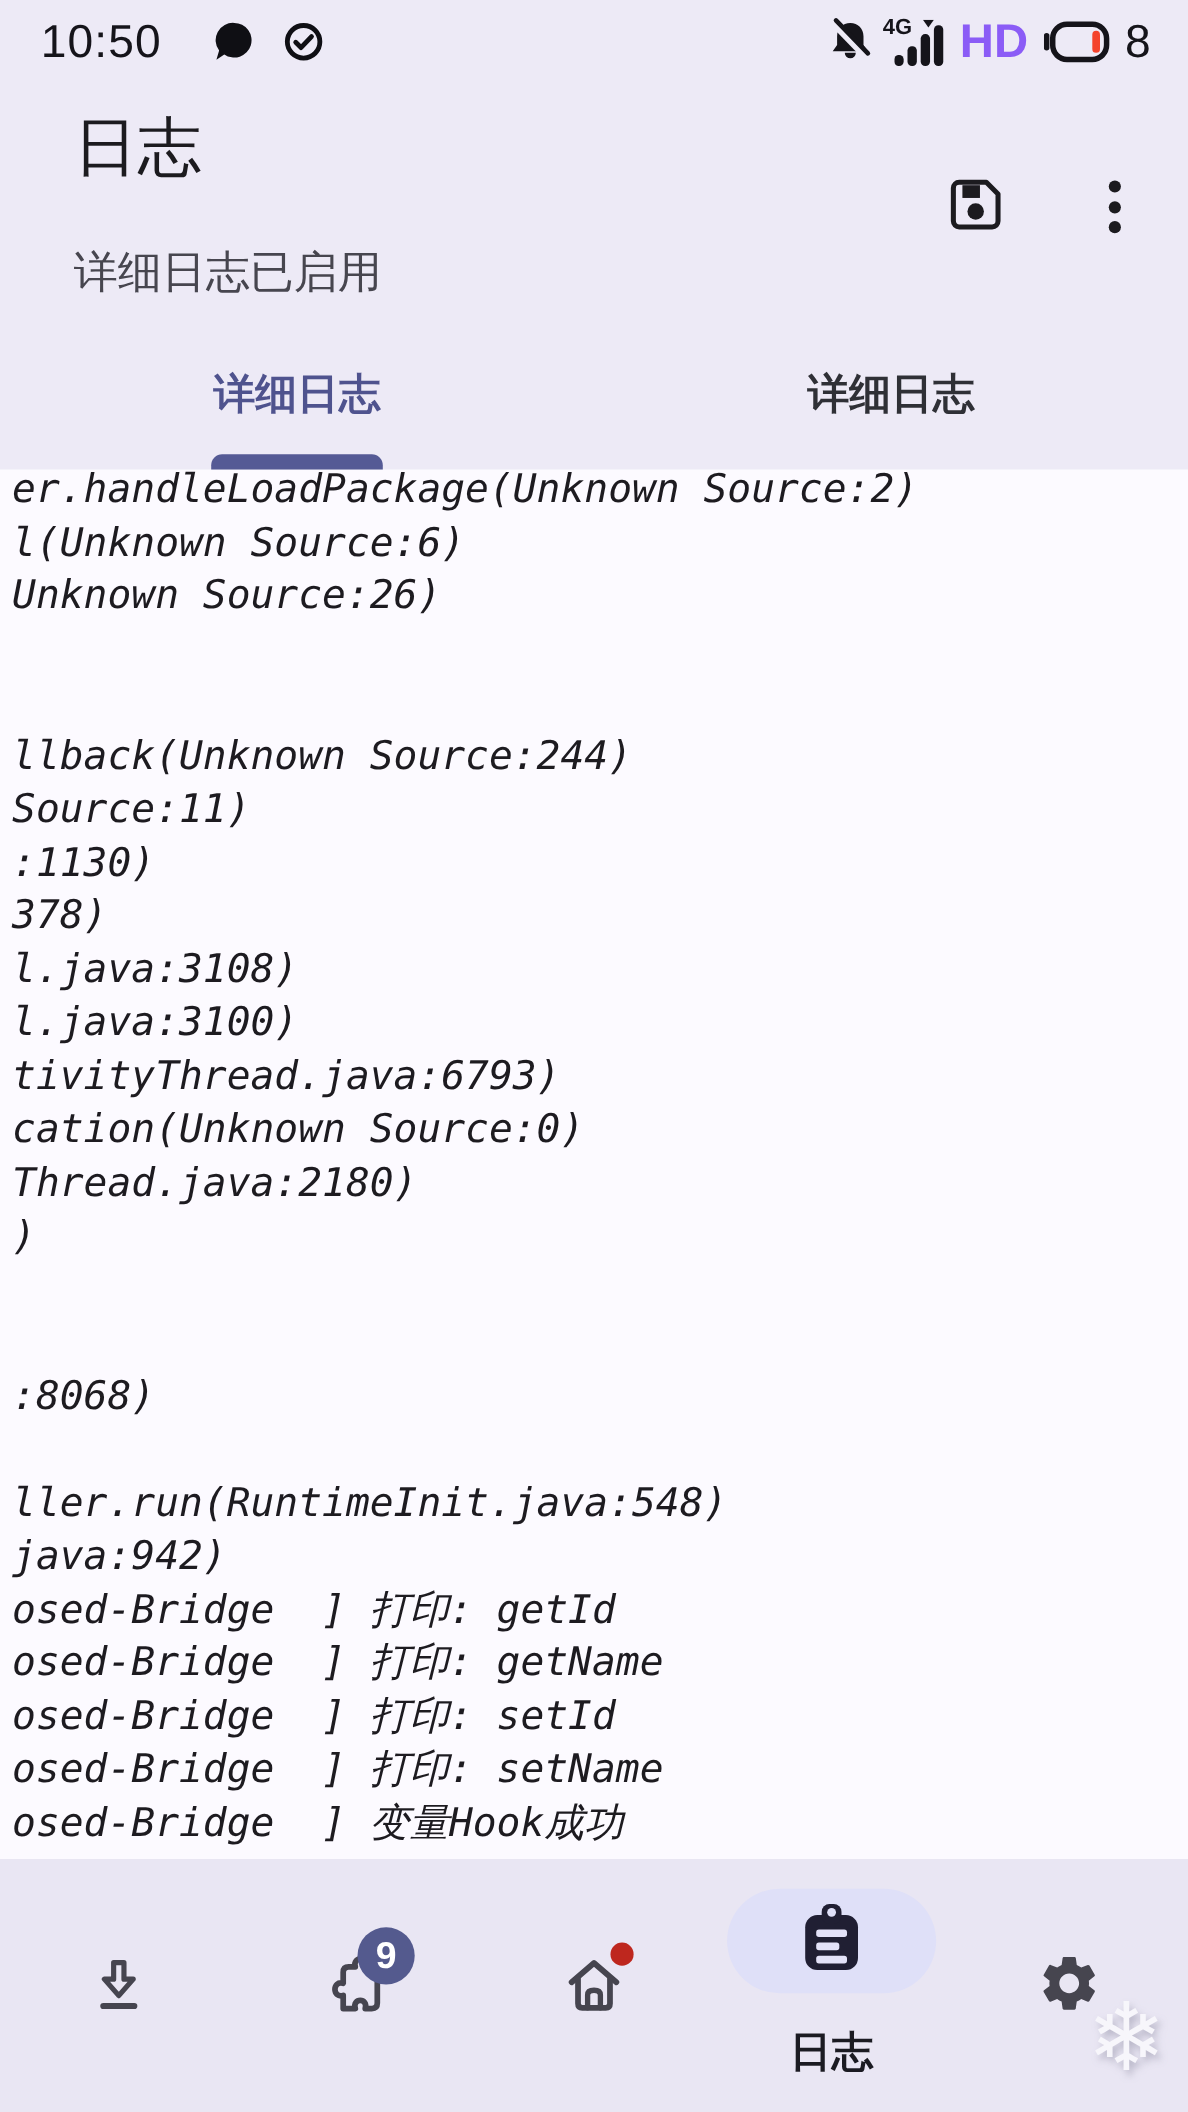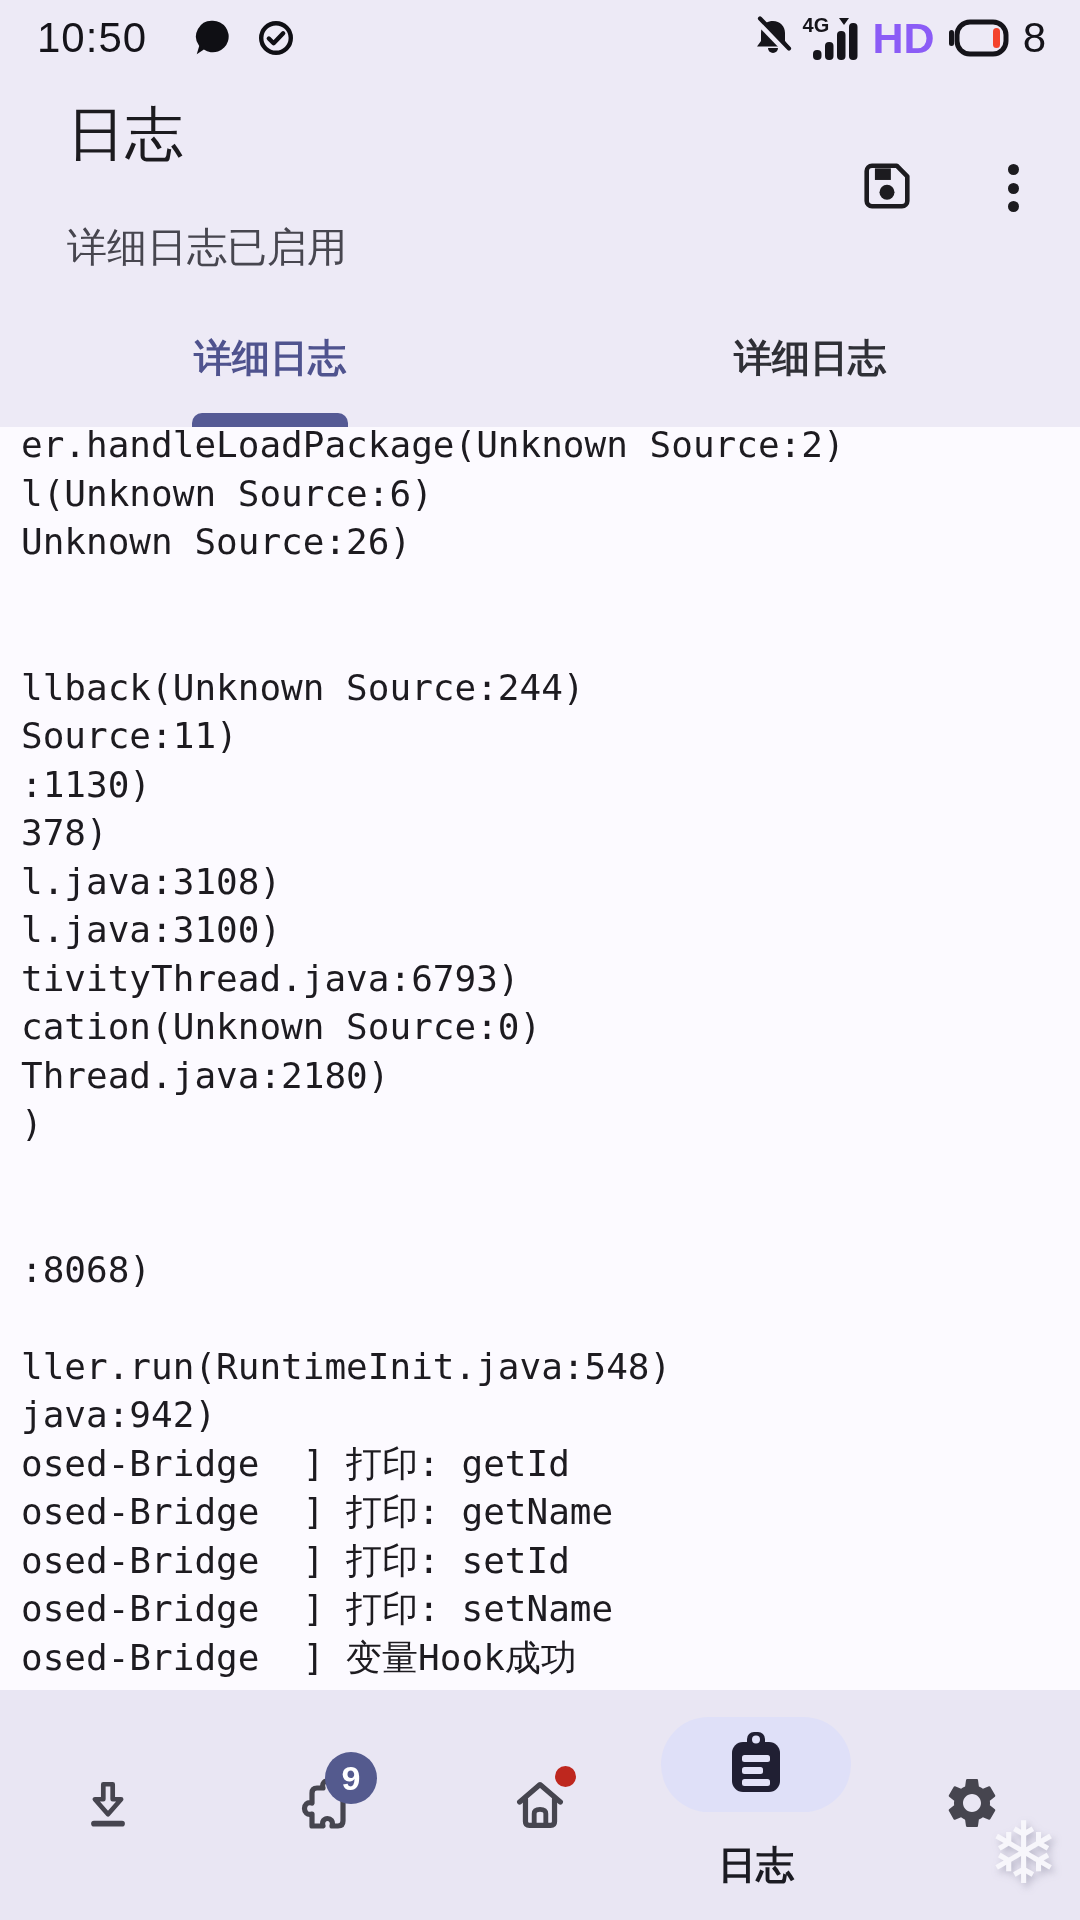--- a/index.html
+++ b/index.html
@@ -36,23 +36,23 @@
   .tabbar { position:absolute; left:0; top:290px; width:1080px; height:137px; display:flex; }
   .tab { flex:1; display:flex; align-items:center; justify-content:center;
     font-size:38px; font-weight:600; color:#2F3036; cursor:pointer; }
   .tab.active { color:#4F538E; }
   .tab-indicator { position:absolute; left:192px; top:413px; width:156px; height:14px;
     background:#555A95; border-radius:10px 10px 0 0; }
 
   
   .log-area { position:absolute; left:0; top:427px; width:1080px; height:1263px;
     background:#FCFAFF; overflow:hidden; }
-  .log-pre { margin:-6px 0 0 0; padding:0 0 0 21px;
+  .log-pre { margin:-6px 0 0 0; padding:0 0 0 11px;
     font-family:"DejaVu Sans Mono","Liberation Mono",monospace;
-    font-size:36px; line-height:48.5px; color:#1D1B20; white-space:pre; }
+    font-size:36px; line-height:48.5px; color:#1D1B20; white-space:pre;font-style:italic; }
 
   
   .navbar { position:absolute; left:0; bottom:0; width:1080px; height:230px;
     background:#E9E6F3; display:flex; }
   .nav-item { flex:1; position:relative; display:flex; flex-direction:column; align-items:center; cursor:pointer; }
   .nav-icon-wrap { position:relative; margin-top:84px; width:62px; height:62px;
     display:flex; align-items:center; justify-content:center; }
   .nav-pill { margin-top:27px; width:190px; height:95px; border-radius:48px;
     background:#DFE0F8; display:flex; align-items:center; justify-content:center; }
   .nav-label { margin-top:28px; font-size:38px; font-weight:700; color:#1B1B22; }

